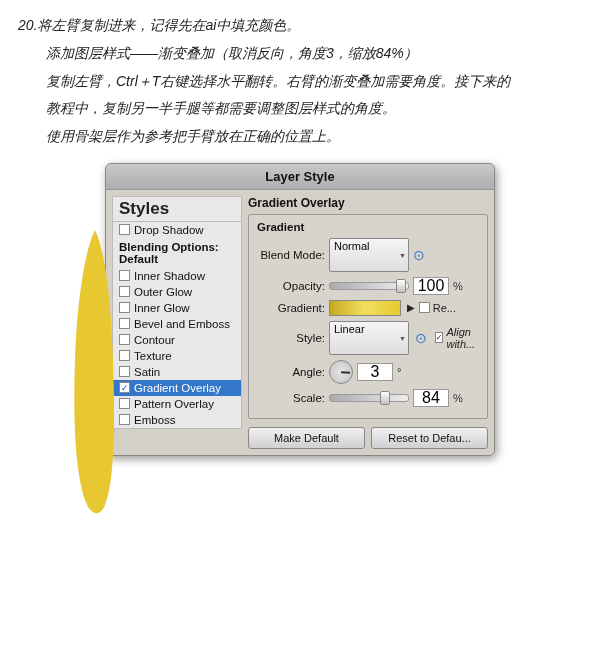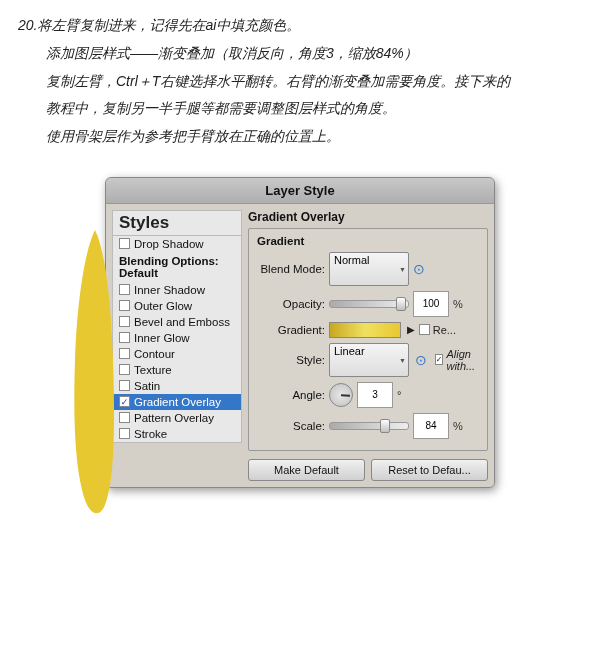--- a/index.html
+++ b/index.html
@@ -20,21 +20,20 @@
       margin-bottom: 4px;
     }
     .indent {
       text-indent: 2em;
     }
 
     
     .dialog-area {
       display: flex;
       justify-content: center;
-      margin-top: 14px;
     }
     .dialog {
       width: 390px;
       background: #d4d0c8;
       border: 1px solid #888;
       border-radius: 6px;
       box-shadow: 2px 3px 10px rgba(0,0,0,0.4);
       overflow: hidden;
     }
     .dialog-titlebar {
@@ -172,22 +171,22 @@
       position: absolute;
       width: 10px;
       height: 14px;
       background: linear-gradient(to bottom, #fff, #c0c0c0);
       border: 1px solid #888;
       border-radius: 2px;
       top: -4px;
     }
     .input-small {
       width: 36px;
-      height: 26px;
-      font-size: 10px;
+      height: 18px;
+      font-size: 16px;
       border: 1px solid #999;
       background: #fff;
       text-align: center;
       padding: 0 2px;
     }
     .percent-label {
       font-size: 11px;
       color: #333;
     }
     .gradient-swatch {
@@ -307,25 +306,25 @@
             <div class="styles-item">
               <span class="check-box"></span>
               <span>Inner Shadow</span>
             </div>
             <div class="styles-item">
               <span class="check-box"></span>
               <span>Outer Glow</span>
             </div>
             <div class="styles-item">
               <span class="check-box"></span>
+              <span>Inner Glow</span>
+            </div>
+            <div class="styles-item">
+              <span class="check-box"></span>
               <span>Bevel and Emboss</span>
-            </div>
-            <div class="styles-item">
-              <span class="check-box"></span>
-              <span>Inner Glow</span>
             </div>
             <div class="styles-item sub-indent">
               <span class="check-box"></span>
               <span>Contour</span>
             </div>
             <div class="styles-item sub-indent">
               <span class="check-box"></span>
               <span>Texture</span>
             </div>
             <div class="styles-item">
@@ -335,21 +334,21 @@
             <div class="styles-item active">
               <span class="check-box checked">✓</span>
               <span>Gradient Overlay</span>
             </div>
             <div class="styles-item">
               <span class="check-box"></span>
               <span>Pattern Overlay</span>
             </div>
             <div class="styles-item">
               <span class="check-box"></span>
-              <span>Stroke</span>
+              <span>Emboss</span>
             </div>
           </div>
         </div>
 
         <div class="right-panel">
           <div class="section-title">Gradient Overlay</div>
           <div class="section-box">
             <div class="section-title" style="font-size:11.5px; margin-bottom:5px;">Gradient</div>
 
             <div class="row">

